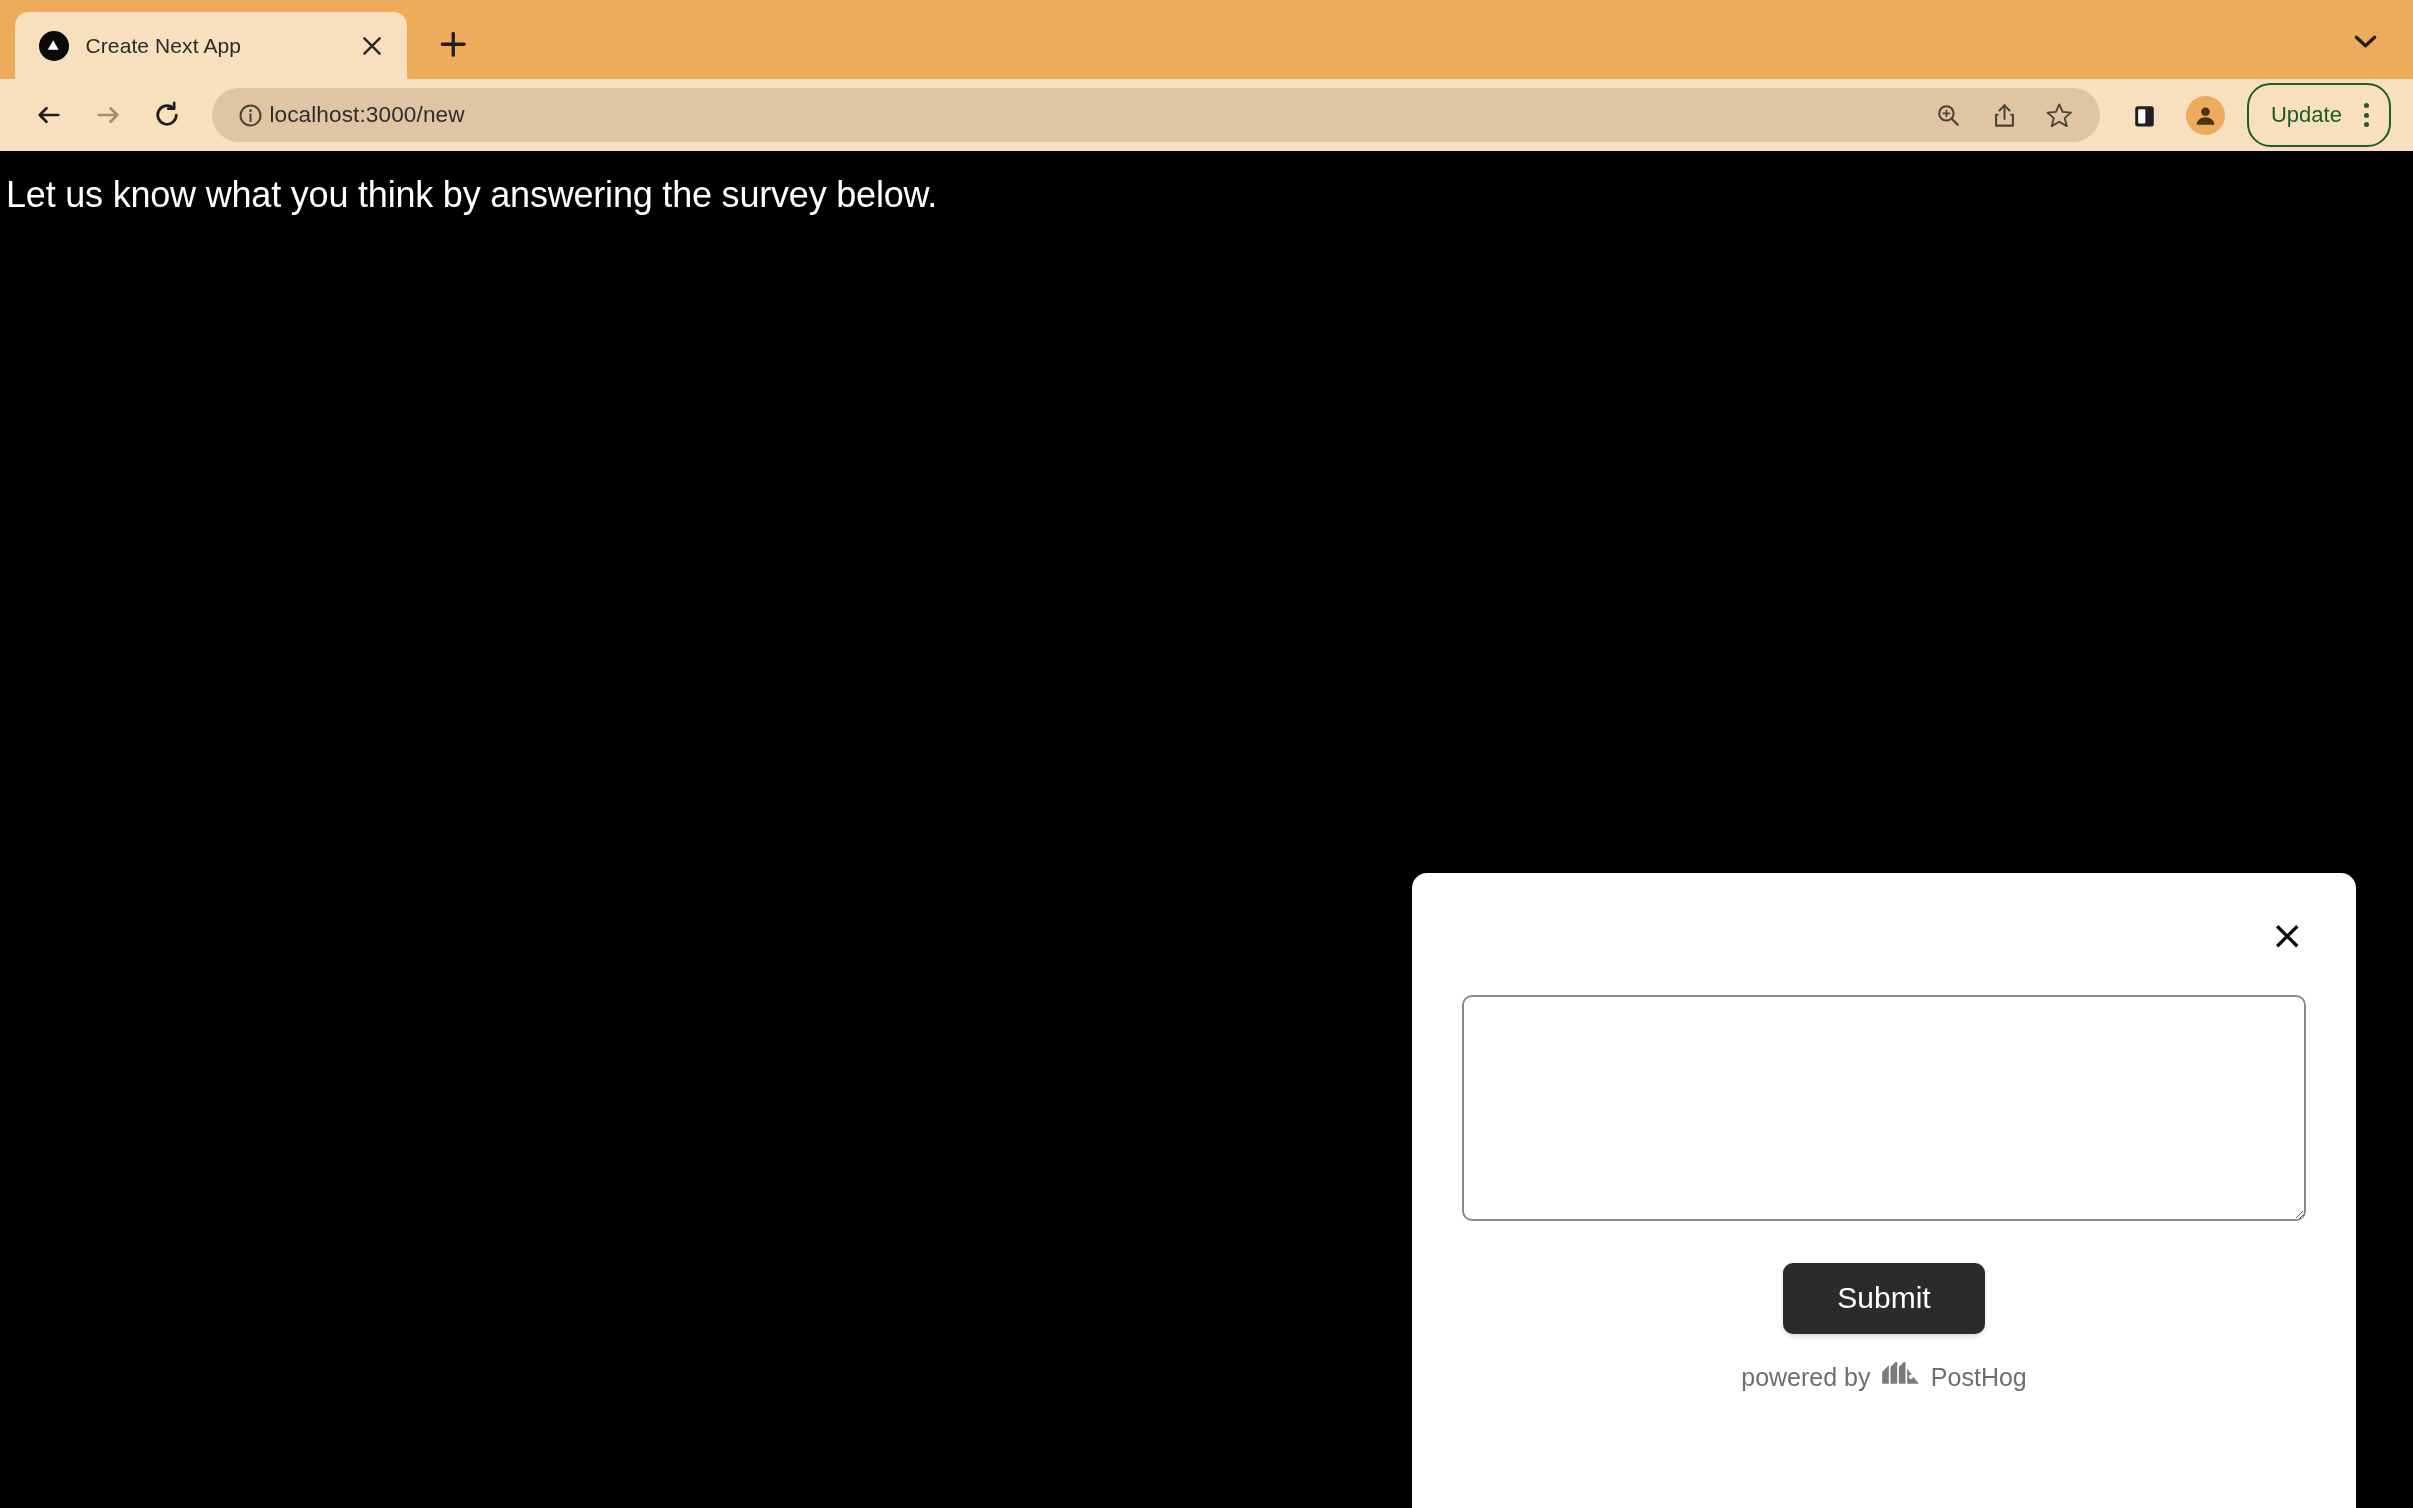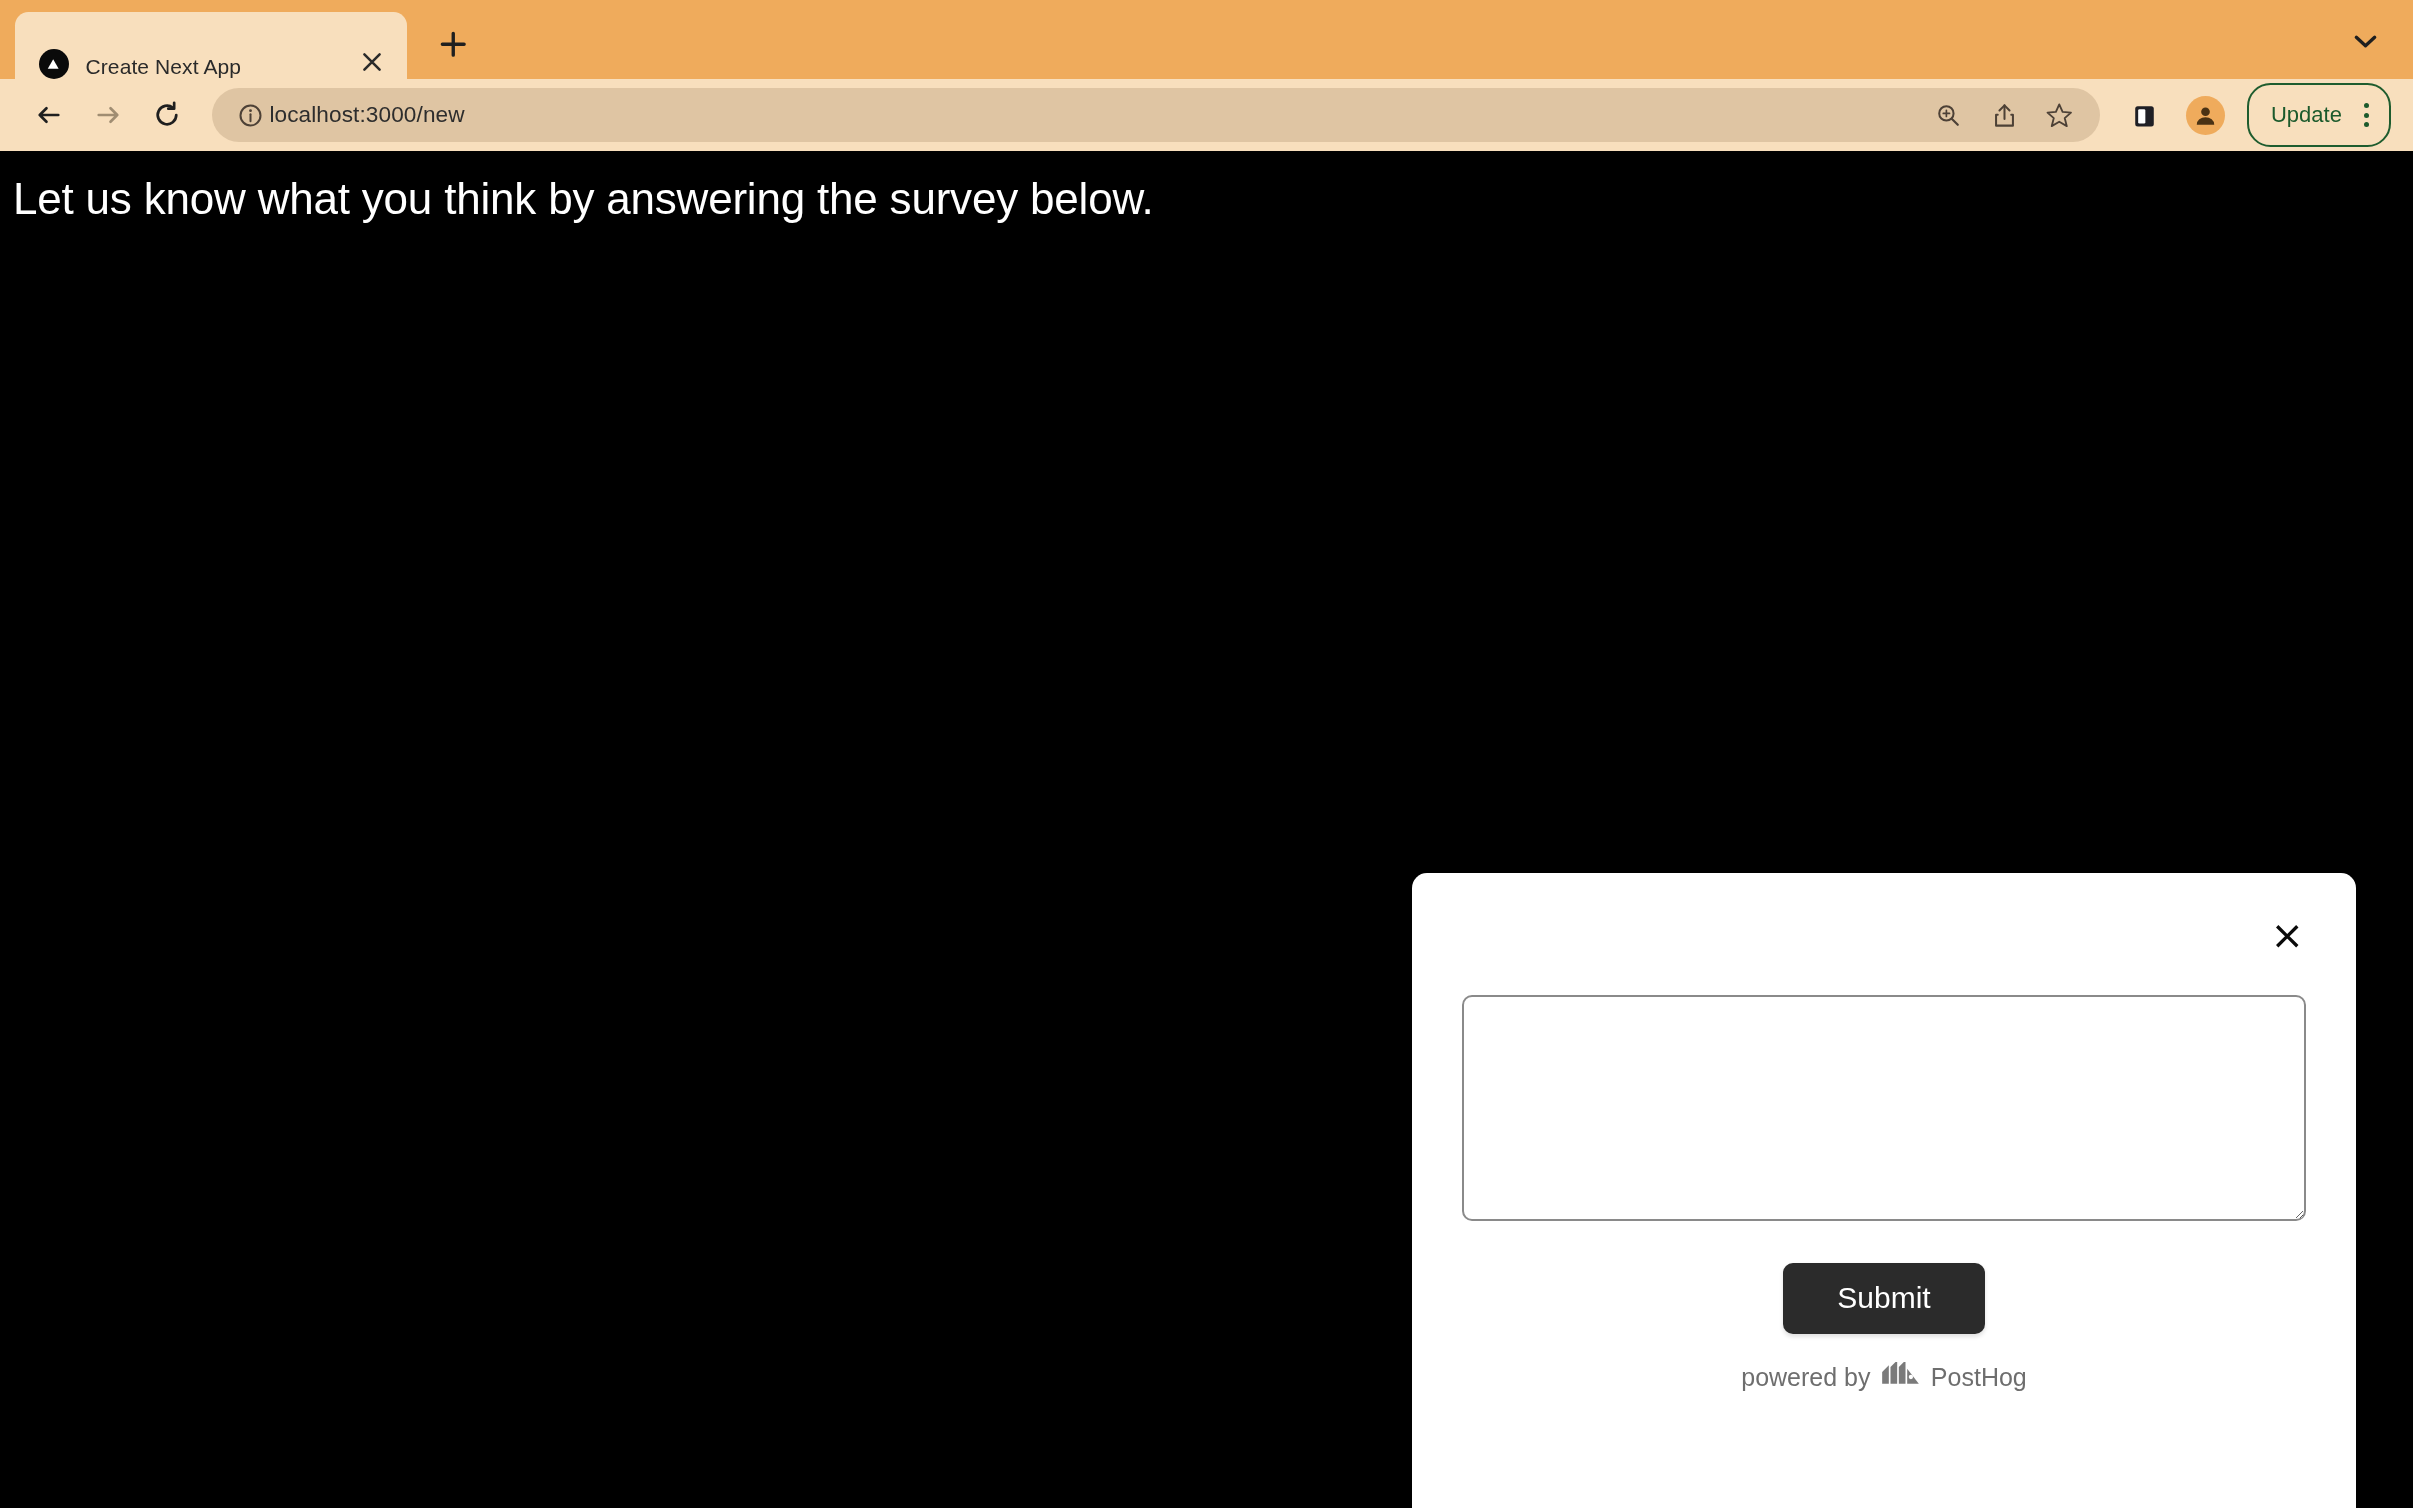--- a/index.html
+++ b/index.html
@@ -25,21 +25,21 @@
     align-items: flex-end;
     padding-left: 15px;
   }
 
   .tab {
     height: 67px;
     width: 392px;
     background: #F8DFBD;
     border-radius: 13.4px 13.4px 0 0;
     display: flex;
-    align-items: flex-end;
+    align-items: center;
     padding: 0 18.4px 0 23.5px;
     position: relative;
   }
 
   .tab-favicon {
     width: 30px; height: 30px;
     border-radius: 50%;
     background: #0A0A0A;
     display: flex; align-items: center; justify-content: center;
     flex: 0 0 auto;
@@ -171,25 +171,25 @@
     font-size: 75px;
     font-weight: 700;
     line-height: 1.0;
     letter-spacing: -1.5px;
     padding-top: 18.4px;
     padding-left: 1.7px;
   }
 
   .page-sub {
     color: #FFFFFF;
-    font-size: 44px;
+    font-size: 36px;
     font-weight: 400;
     line-height: 1.2;
     padding-top: 22px;
-    padding-left: 13px;
+    padding-left: 6px;
     letter-spacing: -0.2px;
   }
 
   
   .survey {
     position: absolute;
     left: 1412px;
     top: 722px;
     width: 944px;
     height: 742px;

